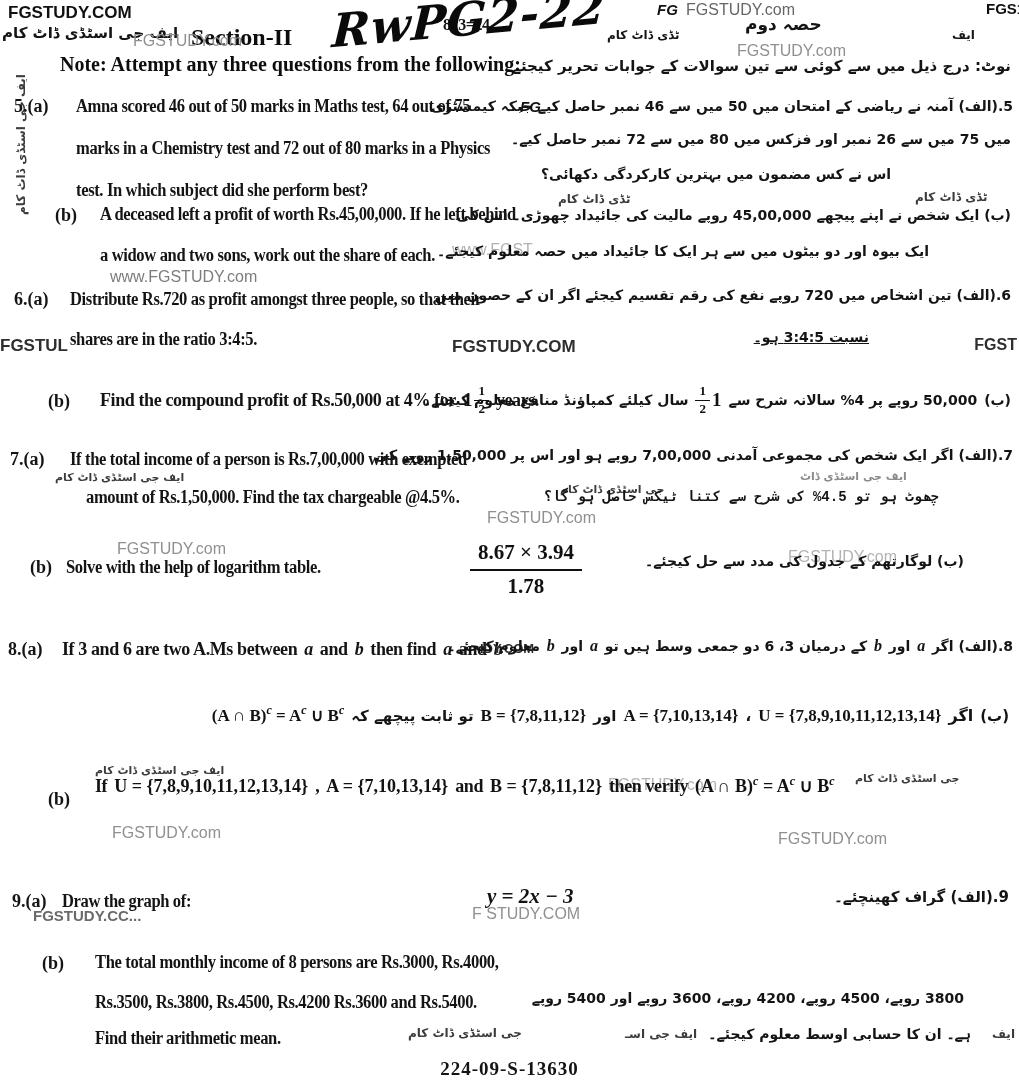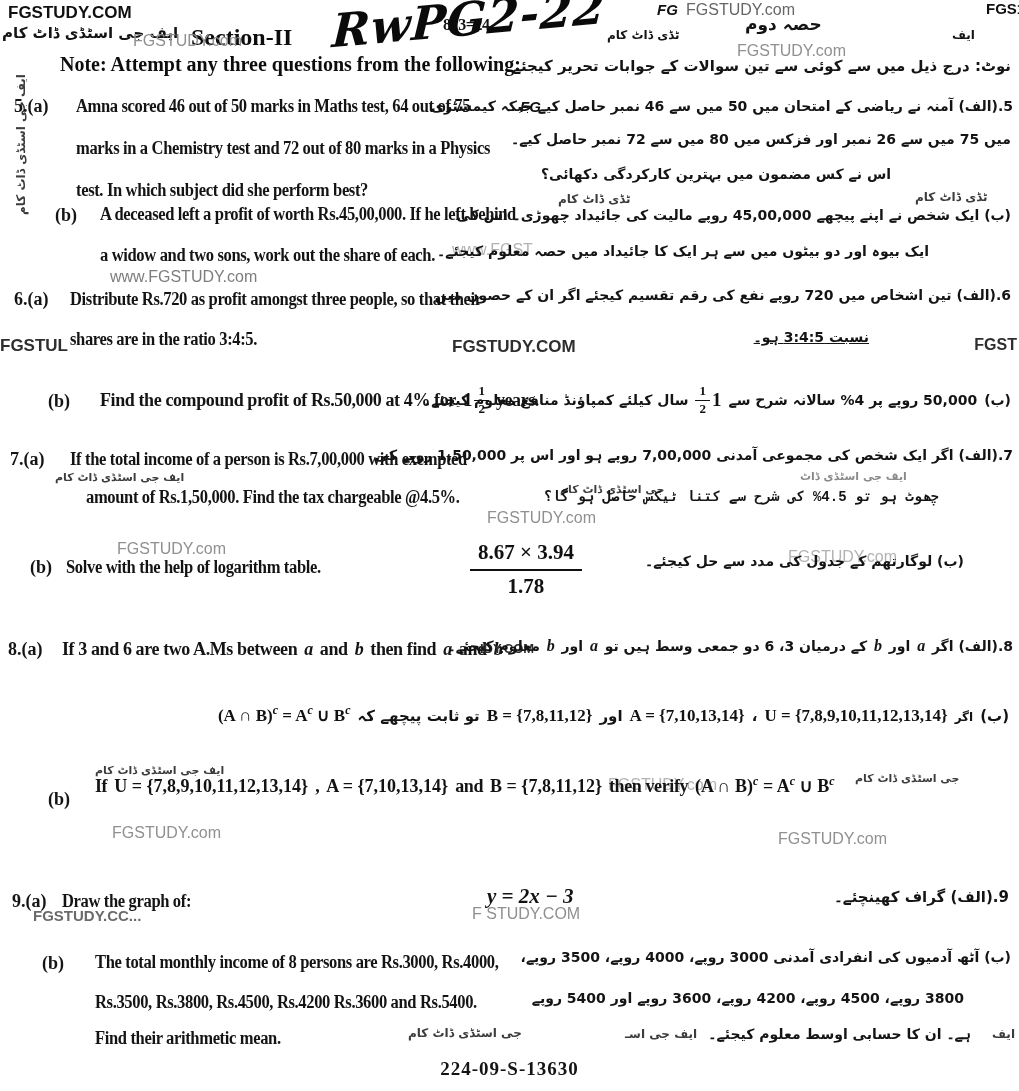--- a/index.html
+++ b/index.html
@@ -152,21 +152,21 @@
     <span class="mathit en" style="font-size:16px;">b</span>
     <span class="ur">کے درمیان 3، 6 دو جمعی وسط ہیں تو</span>
     <span class="mathit en" style="font-size:16px;">a</span>
     <span class="ur">اور</span>
     <span class="mathit en" style="font-size:16px;">b</span>
     <span class="ur">معلوم کیجئے۔</span>
   </div>
 
   <div class="abs rowflex rtlrow" style="right:10px;top:703px;">
     <span class="ur" style="font-size:15px;">(ب)</span>
-    <span class="ur" style="font-size:12px;">اگر</span>
+    <span class="ur" style="font-size:16px;">اگر</span>
     <span class="m" style="font-size:17px;">U = {7,8,9,10,11,12,13,14}</span>
     <span class="ur" style="font-size:15px;">،</span>
     <span class="m" style="font-size:17px;">A = {7,10,13,14}</span>
     <span class="ur" style="font-size:15px;">اور</span>
     <span class="m" style="font-size:17px;">B = {7,8,11,12}</span>
     <span class="ur" style="font-size:15px;">تو ثابت پیچھے کہ</span>
     <span class="m" style="font-size:17px;" dir="ltr"><span class="m">(A ∩ B)</span><sup class="exp">c</sup> <span class="m">= A</span><sup class="exp">c</sup> <span class="m">∪ B</span><sup class="exp">c</sup></span>
   </div>
 
   <div class="abs wm-ur ur-sm" style="left:95px;top:764px;font-size:11px;">ایف جی اسٹڈی ڈاٹ کام</div>
@@ -191,21 +191,20 @@
   <div class="abs en cond" style="left:62px;top:891px;">Draw the graph of:</div>
   <div class="abs wm-dark" style="left:33px;top:907px;font-size:15px;color:#6a6a6a;">FGSTUDY.CC...</div>
   <div class="abs mathit" style="left:487px;top:884px;font-size:21px;">y = 2x − 3</div>
   <div class="abs wm" style="left:472px;top:905px;">F STUDY.COM</div>
   <div class="abs ur" style="right:10px;top:888px;font-size:15px;">9.(الف) گراف کھینچئے۔</div>
 
   <div class="abs lbl" style="left:42px;top:953px;">(b)</div>
   <div class="abs en cond" style="left:95px;top:952px;">The total monthly income of 8 persons are Rs.3000, Rs.4000,</div>
   <div class="abs en cond" style="left:95px;top:992px;">Rs.3500, Rs.3800, Rs.4500, Rs.4200 Rs.3600 and Rs.5400.</div>
   <div class="abs en cond" style="left:95px;top:1028px;">Find their arithmetic mean.</div>
-  <div class="abs ur" style="right:8px;top:949px;">(ب) آٹھ آدمیوں کی انفرادی آمدنی 3000 روپے، 4000 روپے، 3500 روپے،</div>
   <div class="abs ur" style="right:55px;top:990px;">3800 روپے، 4500 روپے، 4200 روپے، 3600 روپے اور 5400 روپے</div>
   <div class="abs wm-ur ur-sm" style="left:408px;top:1026px;">جی اسٹڈی ڈاٹ کام</div>
   <div class="abs wm-ur ur-sm" style="left:625px;top:1027px;">ایف جی اسـ</div>
   <div class="abs ur" style="right:48px;top:1026px;">ہے۔ ان کا حسابی اوسط معلوم کیجئے۔</div>
   <div class="abs wm-ur ur-sm" style="right:4px;top:1027px;">ایف</div>
 
   <div class="abs en" style="left:0;right:0;top:1058px;text-align:center;font-size:19px;letter-spacing:1px;">224-09-S-13630</div>
 
 </div>
 

